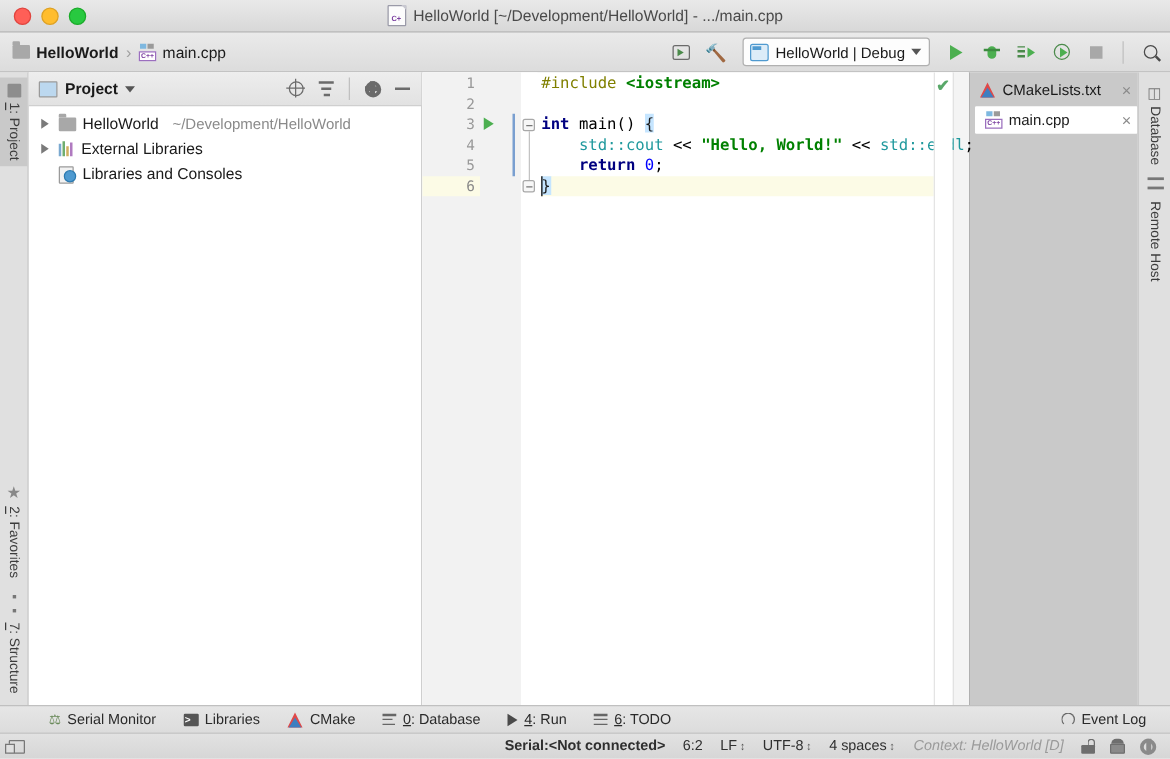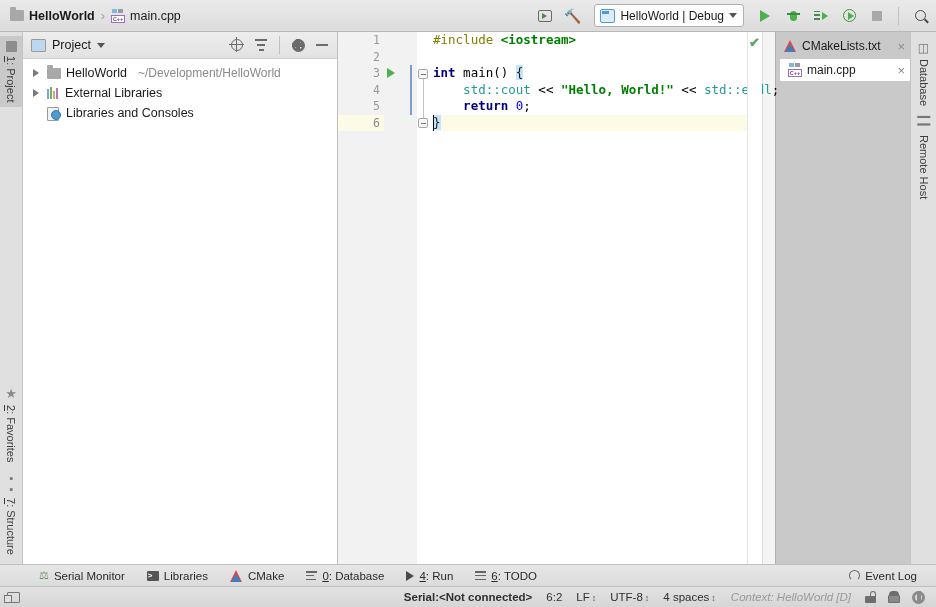--- a/index.html
+++ b/index.html
@@ -153,20 +153,21 @@
     background: #ffffff;
     border-right: 1px solid #c0c0c0;
     display: flex; flex-direction: column;
   }
   .pp-header {
     height: 26px; flex: 0 0 26px;
     background: linear-gradient(to bottom, #ededed 0%, #e2e2e2 100%);
     border-bottom: 1px solid #cfcfcf;
     display: flex; align-items: center; padding: 0 6px 0 8px;
     gap: 6px;
+    font-weight: bold;
   }
   .pp-title { font-size: 12.5px; }
   .pp-ico-blue {
     width: 13px; height: 11px; border: 1.5px solid #9a9a9a;
     background: #bcd8ef; border-radius: 1px;
   }
   .pp-caret {
     width: 0; height: 0; border-left: 4px solid transparent;
     border-right: 4px solid transparent; border-top: 5px solid #555;
   }
@@ -505,20 +506,31 @@
     content: ""; position: absolute; left: 3px; top: 2px; width: 0; height: 0;
     border-top: 3px solid transparent; border-bottom: 3px solid transparent;
     border-left: 5px solid #4a8a4a;
   }
 </style>
 </head>
 <body>
 
 <div id="app">
 
+  <div class="titlebar">
+    <div class="traffic">
+      <span class="tl tl-red"></span>
+      <span class="tl tl-yellow"></span>
+      <span class="tl tl-green"></span>
+    </div>
+    <div class="title-center">
+      <span class="doc-icon"></span>
+      <span class="title-text">HelloWorld [~/Development/HelloWorld] - .../main.cpp</span>
+    </div>
+  </div>
 
   <div class="navbar">
     <div class="crumbs">
       <span class="crumb bold">
         <span class="folder-ico"></span>
         <span>HelloWorld</span>
       </span>
       <span class="crumb-sep">›</span>
       <span class="crumb">
         <span class="cpp-ico">

